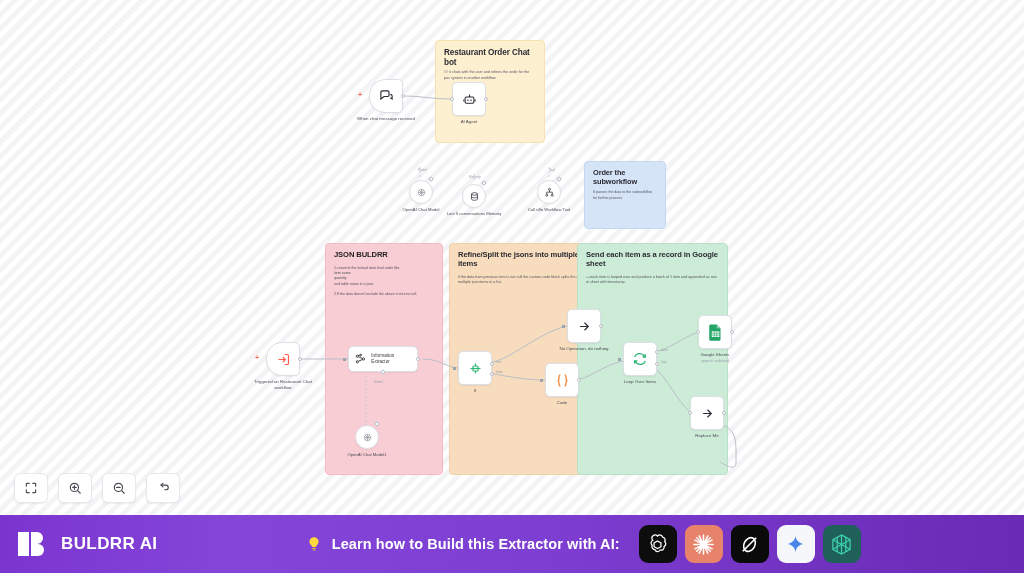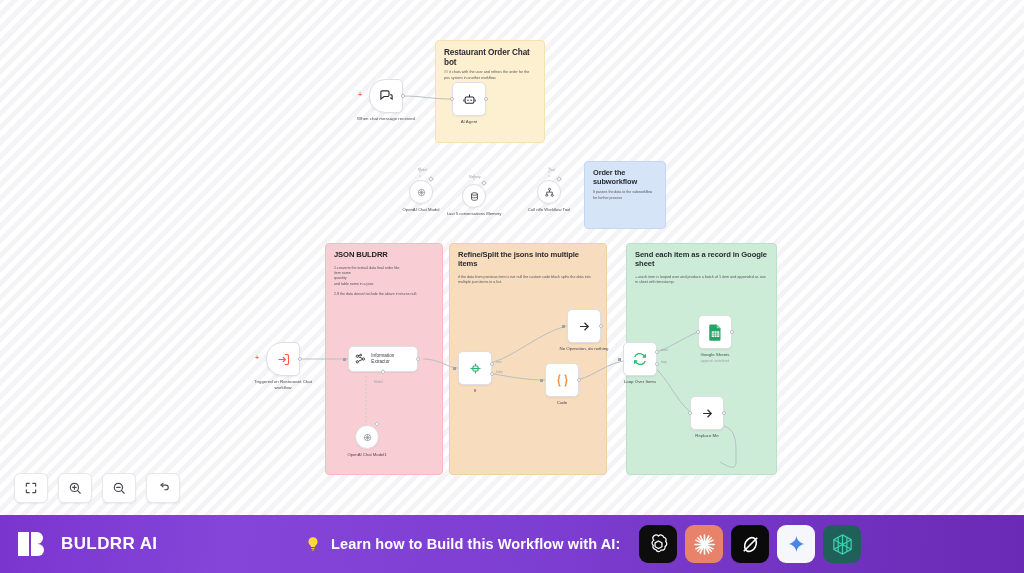--- a/index.html
+++ b/index.html
@@ -57,21 +57,21 @@
   #note-jsonparser .note-body { font-size: 3.6px; margin-top: 6px; }
 
   #note-refine {
     left: 449px; top: 243px; width: 158px; height: 232px;
     background: #f7ddbd; border: 1px solid #f0d0a6;
   }
   #note-refine .note-title { font-size: 7.6px; }
   #note-refine .note-body { font-size: 3.7px; margin-top: 6px; }
 
   #note-sheet {
-    left: 626px; top: 243px; width: 151px; height: 232px;
+    left: 577px; top: 243px; width: 151px; height: 232px;
     background: #cdecd8; border: 1px solid #b8e2c7;
   }
   #note-sheet .note-title { font-size: 7.6px; }
   #note-sheet .note-body { font-size: 3.7px; margin-top: 6px; }
 
   
   .node { position: absolute; }
   .node-box {
     width: 34px; height: 34px; background: #fff;
     border: 1px solid #dcdfe5; border-radius: 5px;
@@ -432,21 +432,21 @@
       </svg>
       <span class="brand-name">BULDRR AI</span>
     </div>
 
     <div class="footer-center">
       <svg width="18" height="18" viewBox="0 0 24 24">
         <path d="M12 3a6 6 0 0 0-3.5 10.9c.5.4.8 1 .8 1.6v.5h5.4v-.5c0-.6.3-1.2.8-1.6A6 6 0 0 0 12 3z" fill="#ffd83d"></path>
         <rect x="9.6" y="17.2" width="4.8" height="1.5" rx=".7" fill="#e8bf2a"></rect>
         <rect x="10.3" y="19.4" width="3.4" height="1.4" rx=".7" fill="#e8bf2a"></rect>
       </svg>
-      <span class="cta-text">Learn how to Build this Workflow with AI:</span>
+      <span class="cta-text">Learn how to Build this Extractor with AI:</span>
 
       <div class="ai-icons">
         <div class="ai-icon" style="background:#0d0d0d;">
           <svg width="23" height="23" viewBox="0 0 24 24" fill="none" stroke="#fff" stroke-width="1.3">
             <path d="M12 3.2a3.1 3.1 0 0 1 5.4 1.1 3.1 3.1 0 0 1 2.1 4.6 3.1 3.1 0 0 1-.7 5.2 3.1 3.1 0 0 1-4 3.7 3.1 3.1 0 0 1-5.6-.5 3.1 3.1 0 0 1-2.7-4.4 3.1 3.1 0 0 1 .6-5.3A3.1 3.1 0 0 1 12 3.2z"></path>
             <path d="M12 8.3l3.6 2v4l-3.6 2-3.6-2v-4z"></path>
           </svg>
         </div>
         <div class="ai-icon" style="background:#e8836b;">
           <svg width="23" height="23" viewBox="0 0 24 24" stroke="#fff" stroke-width="1.6" stroke-linecap="round">

